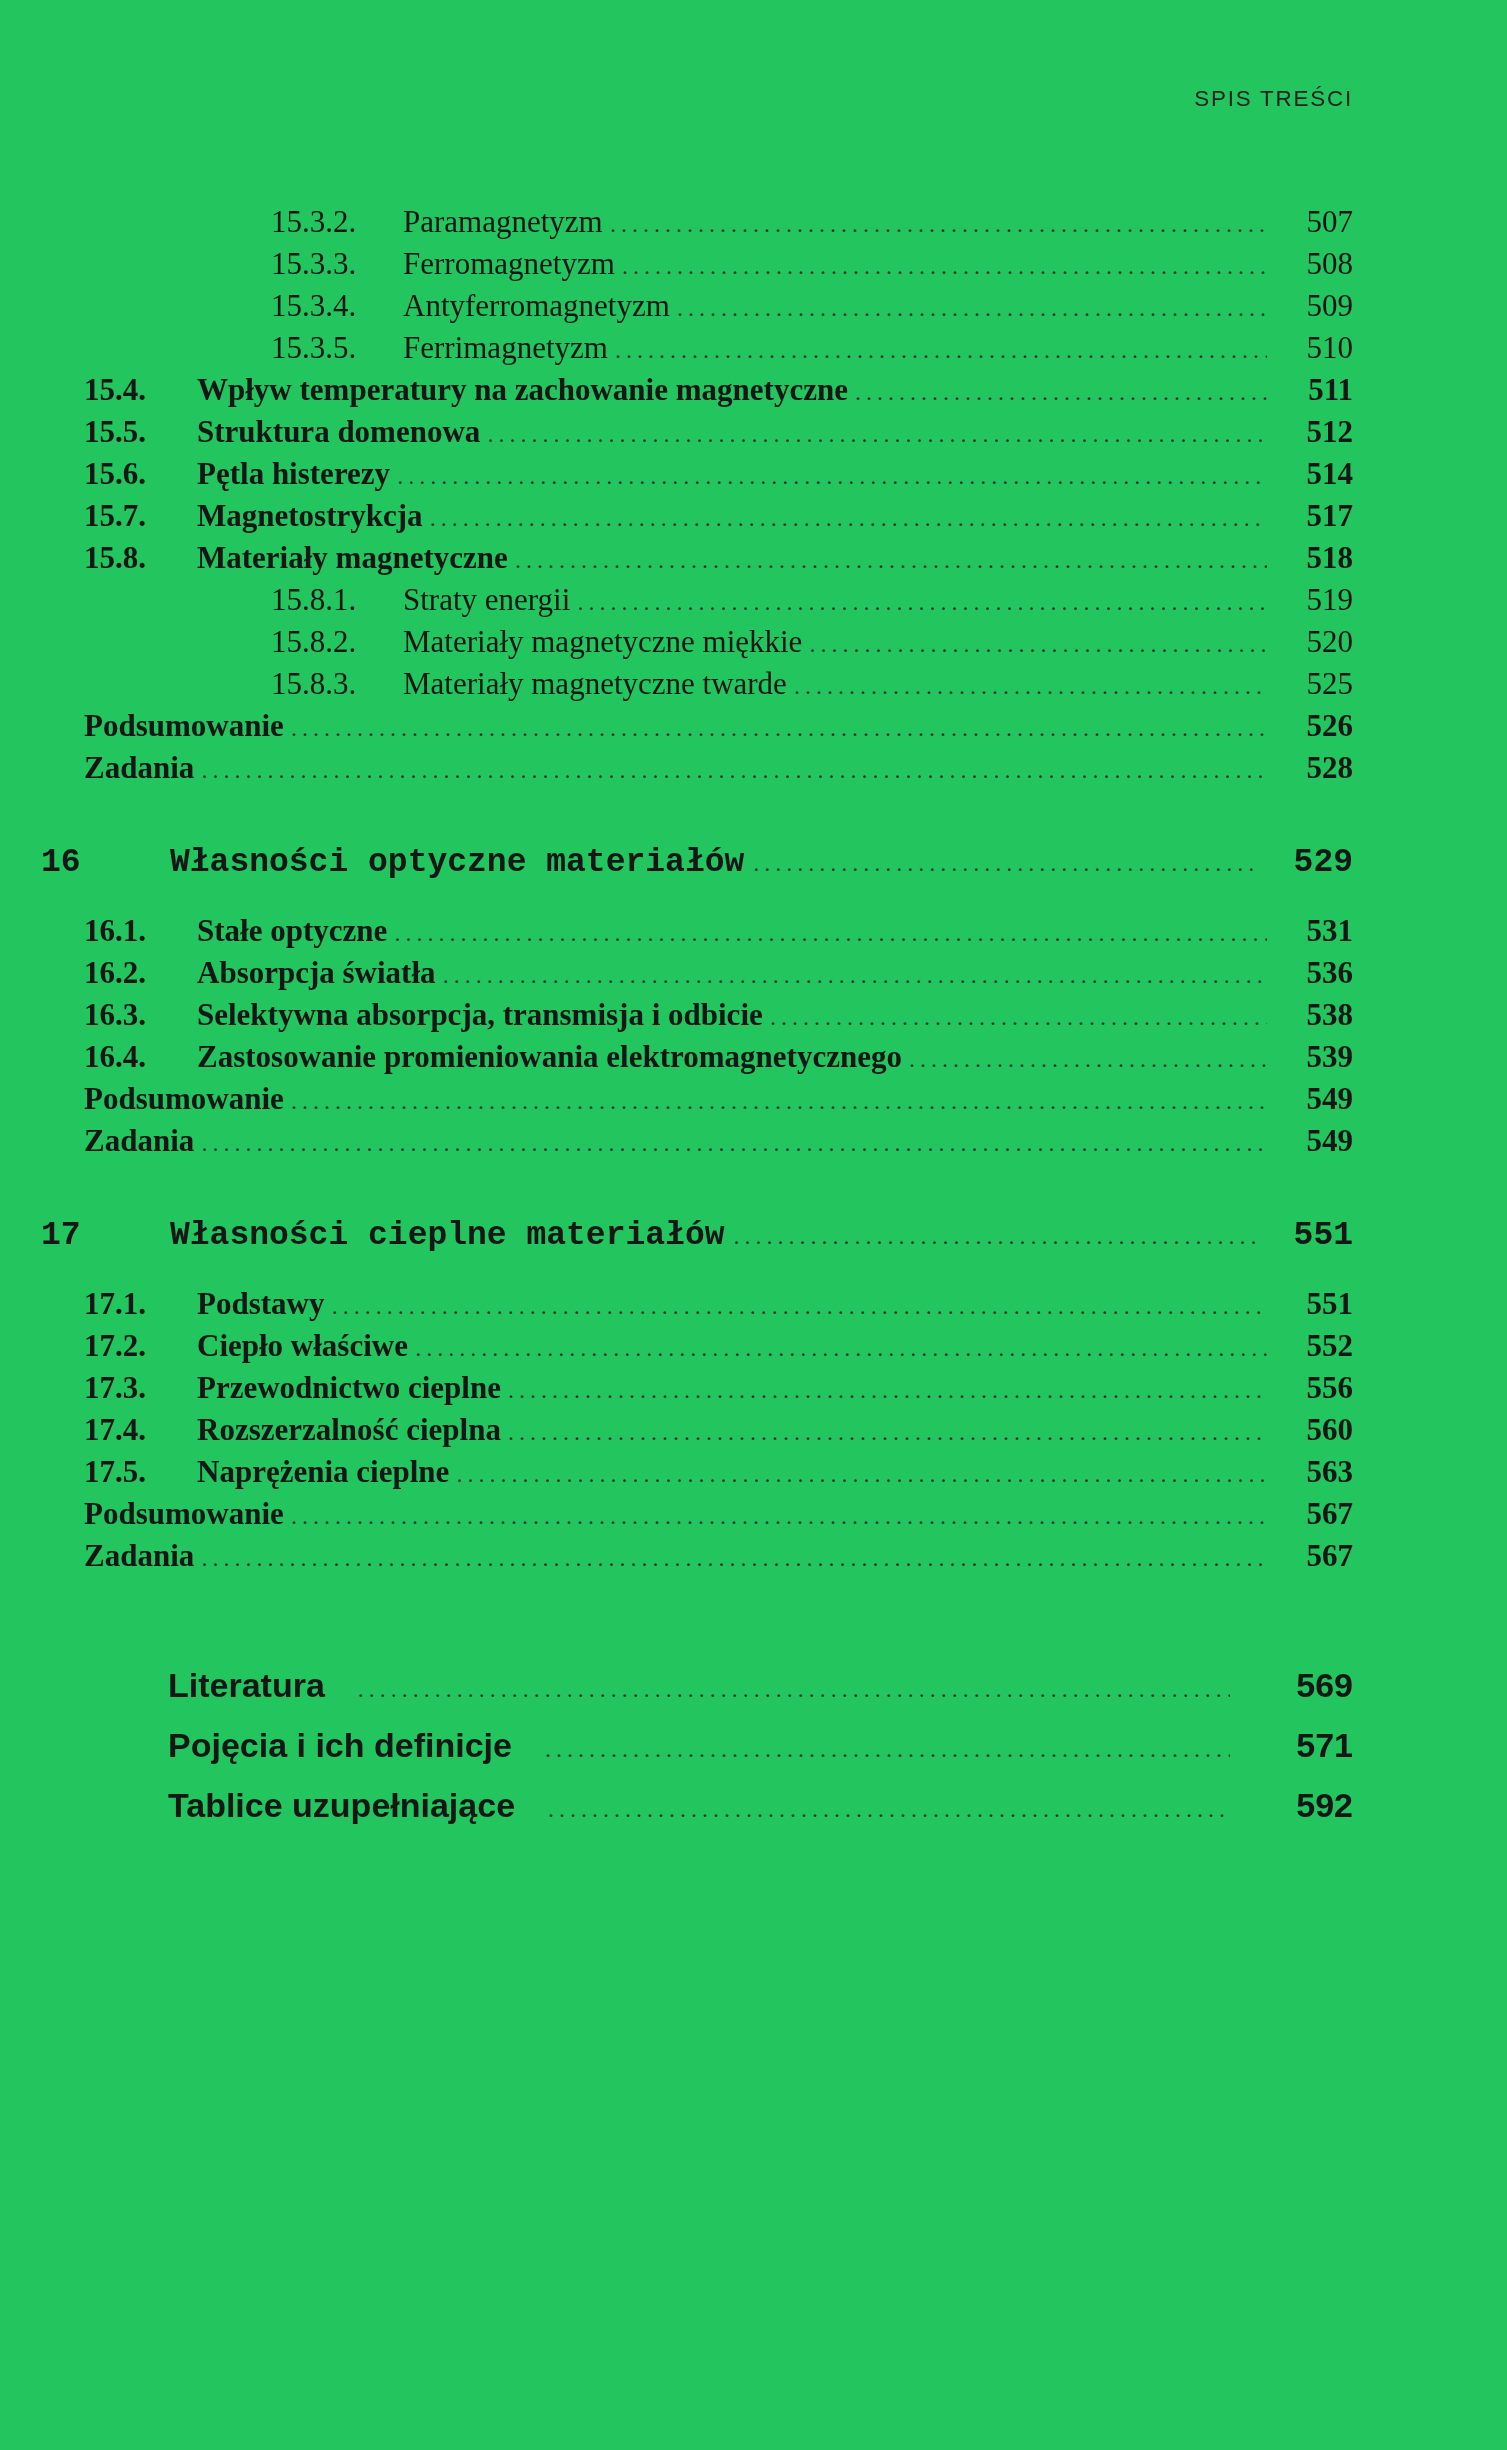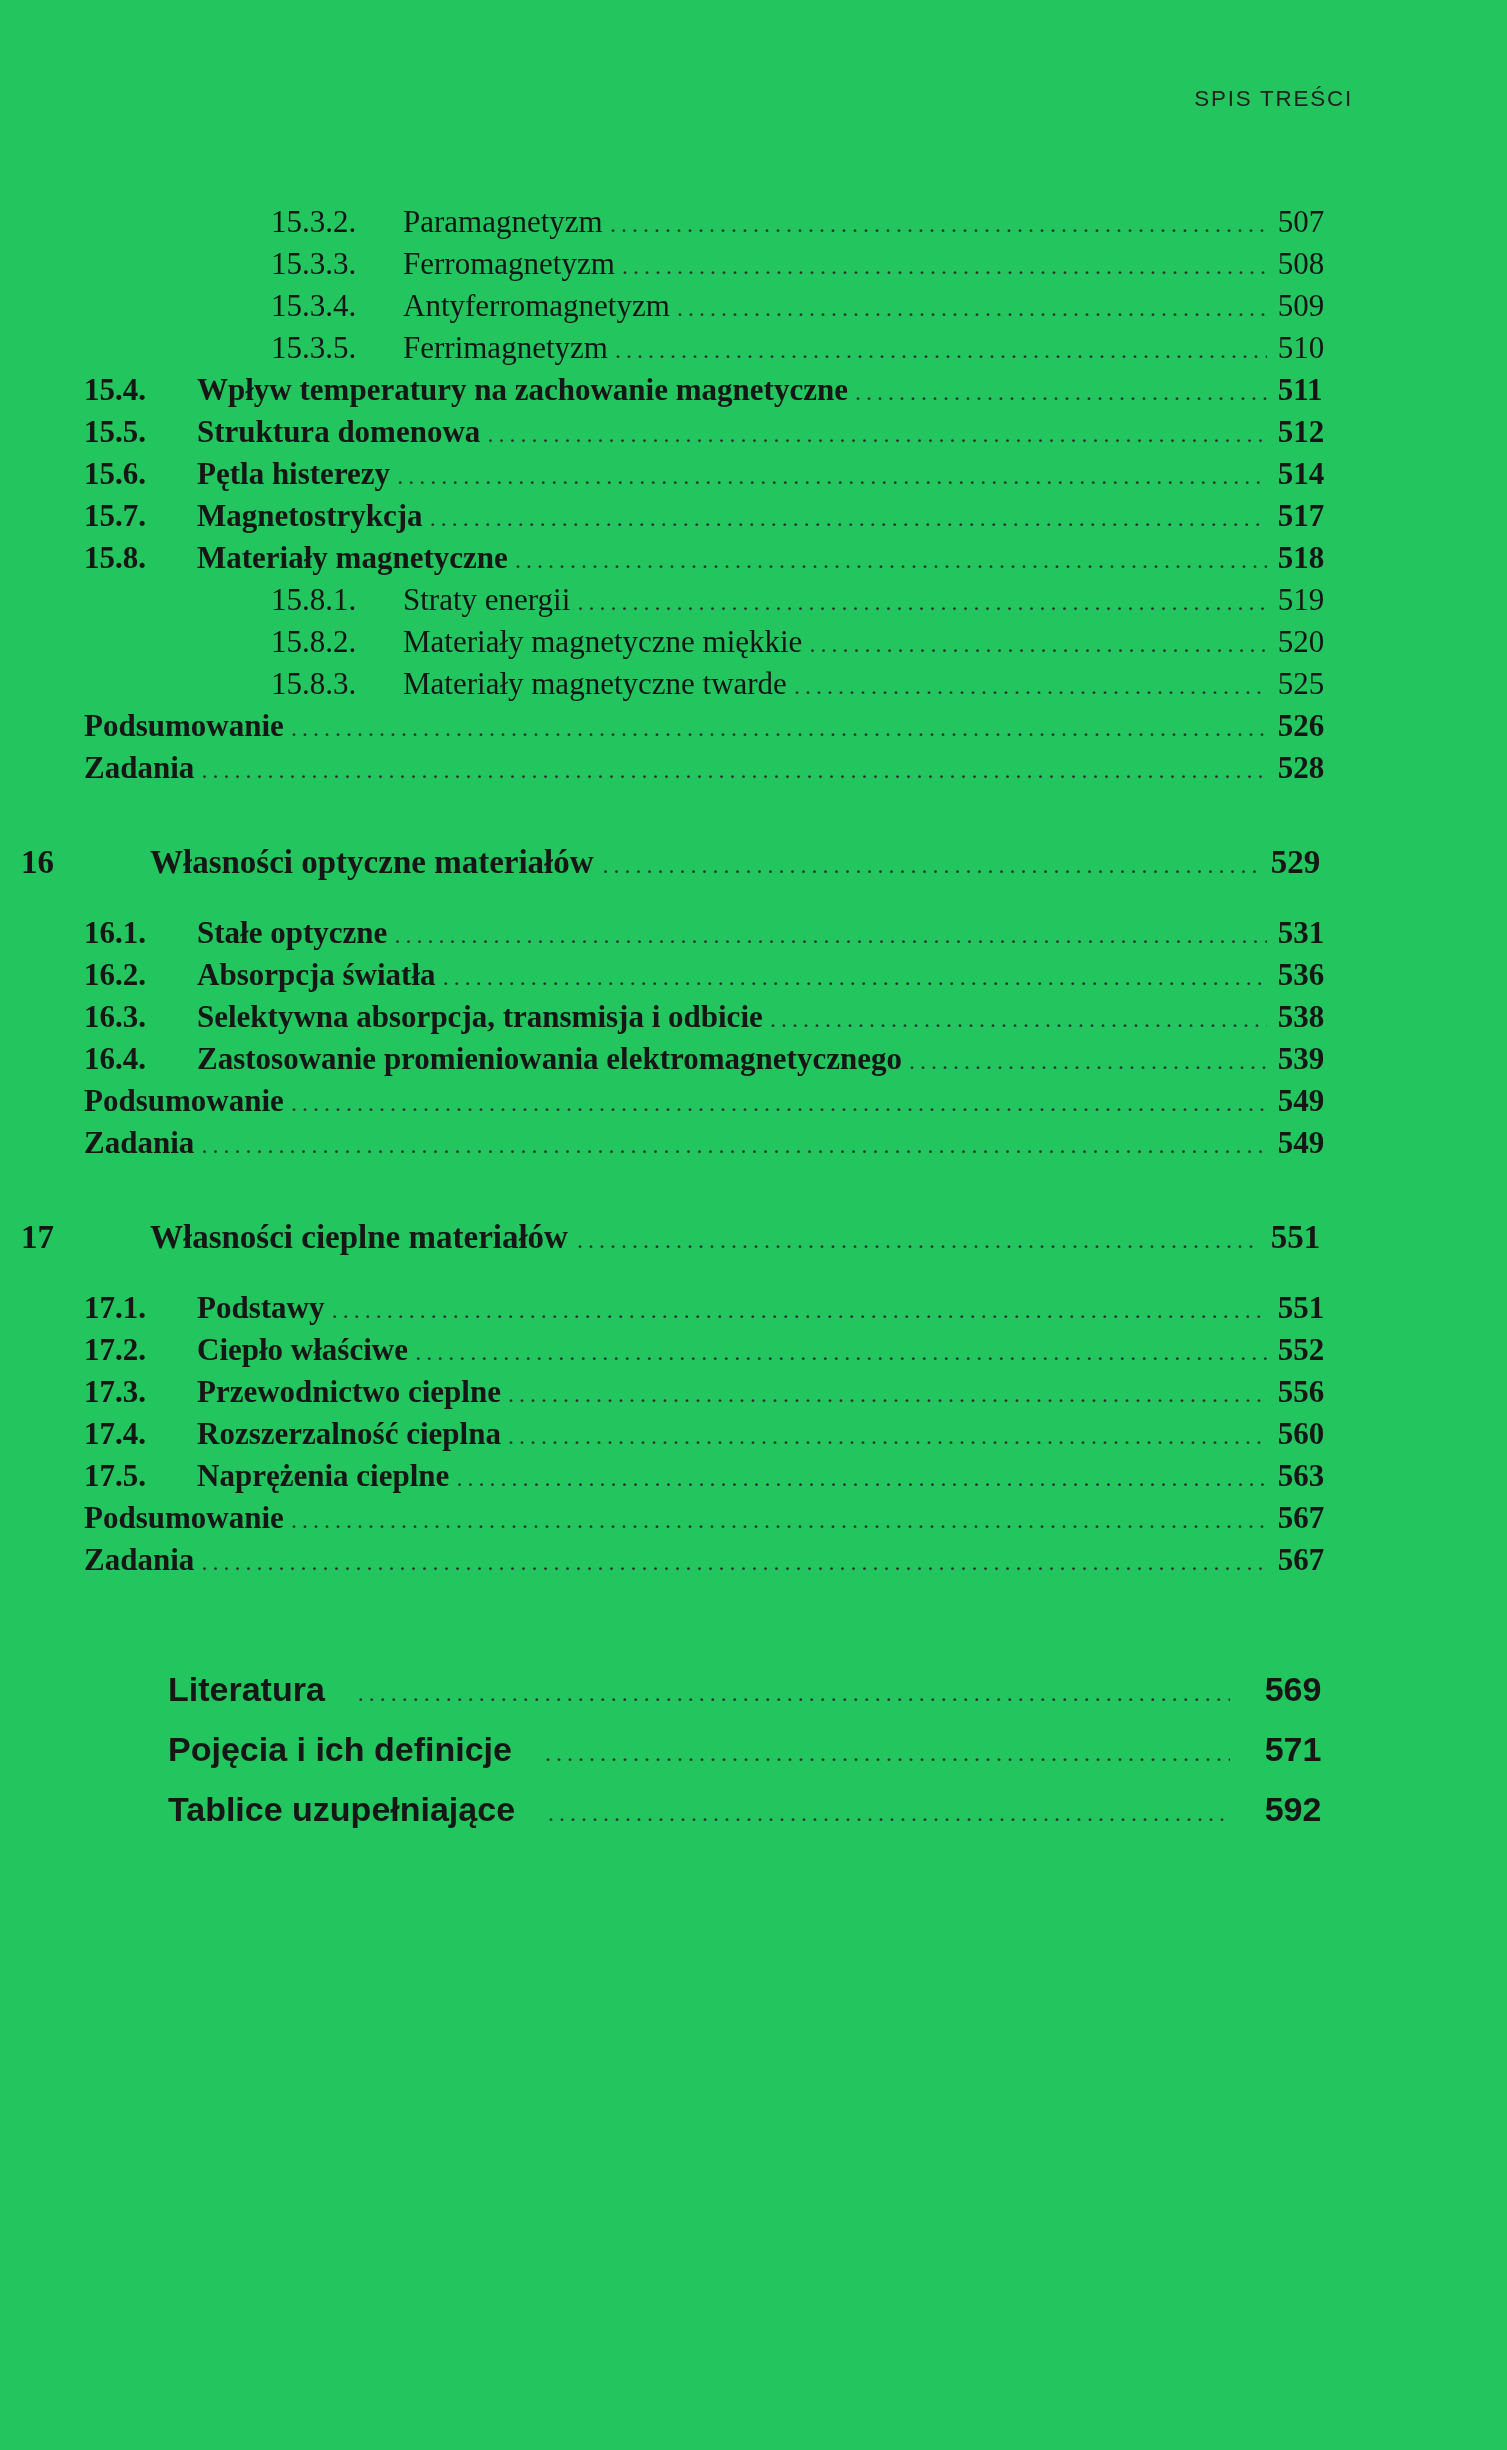--- a/index.html
+++ b/index.html
@@ -49,32 +49,32 @@
     content: "..........................................................................................................................................................................................";
     letter-spacing: 5px;
     font-size: 24px;
     font-family: "Liberation Serif", serif;
     font-weight: 400;
   }
   .pg {
     flex: 0 0 auto;
     min-width: 86px;
     padding-left: 10.7px;
-    text-align: left;
+    text-align: right;
   }
   
   .chapter-row {
     display: flex;
     align-items: baseline;
-    font-family: Liberation Serif, serif;
+    font-family: Liberation Mono, monospace;
     font-weight: 700;
     font-size: 33px;
     line-height: 41px;
     margin-top: 52px;
-    padding-left: 21px;
+    padding-left: 41px;
     white-space: nowrap;
   }
   .ch-num { flex: 0 0 auto; width: 129px; }
   .ch-title { flex: 0 0 auto; padding-right: 9px; }
   .chapter-row .pg { min-width: 93px; }
   .chapter-entries { margin-top: 27px; }
   
   .backmatter { margin-top: 79px; }
   .back-row {
     display: flex;

